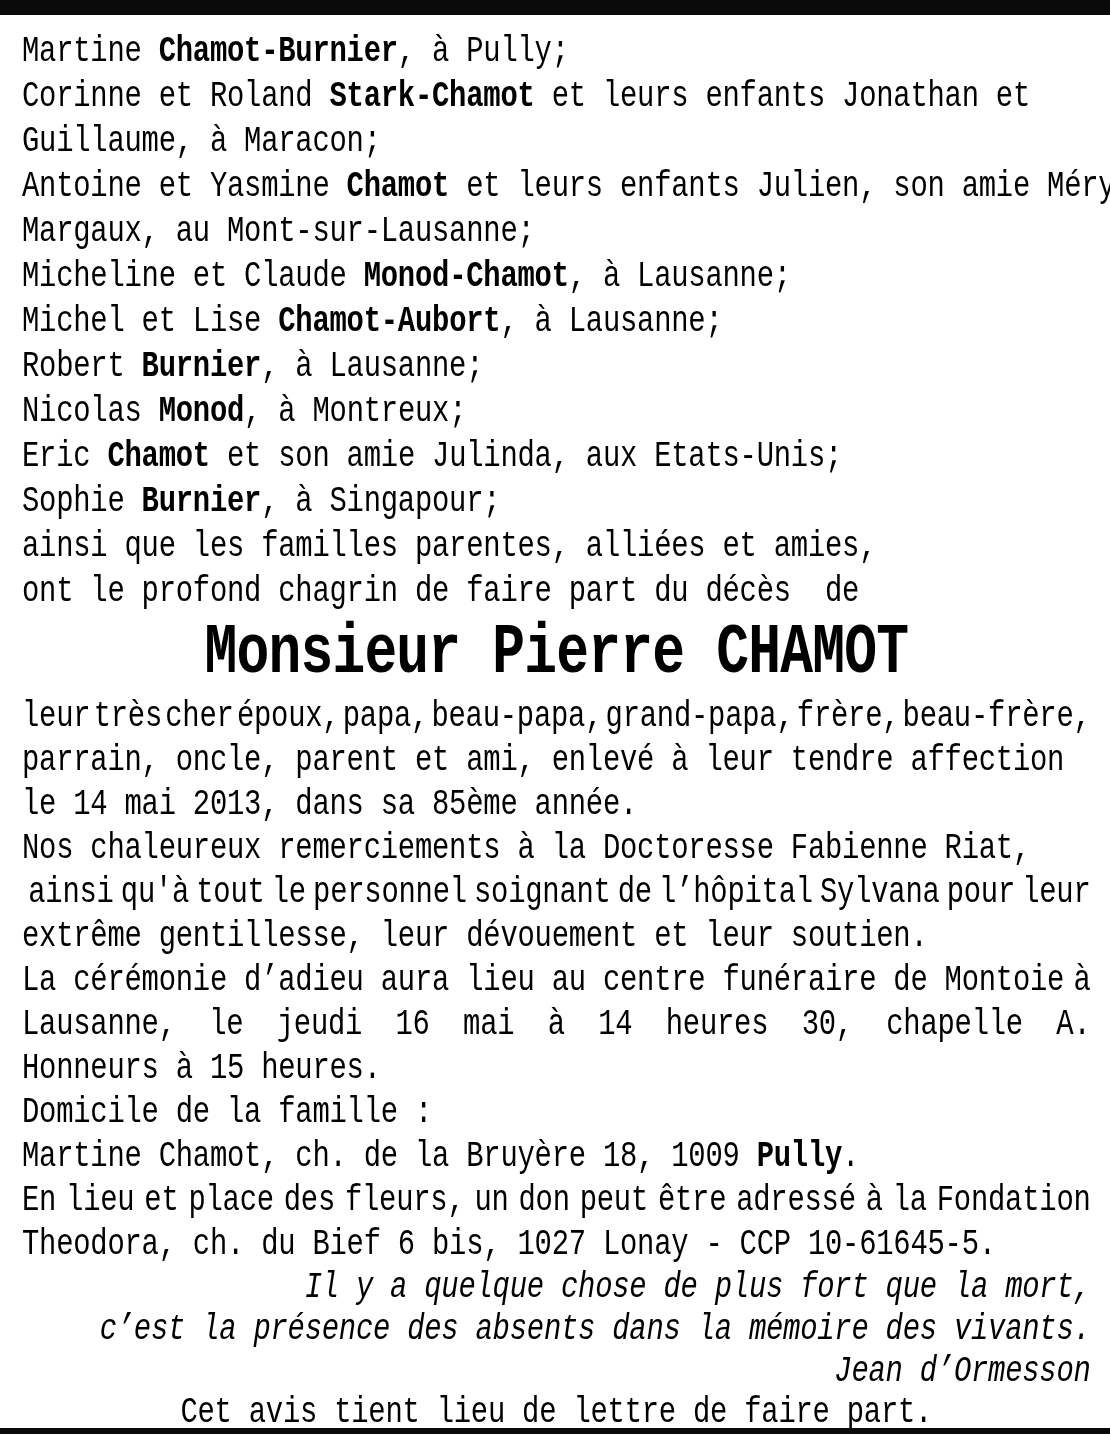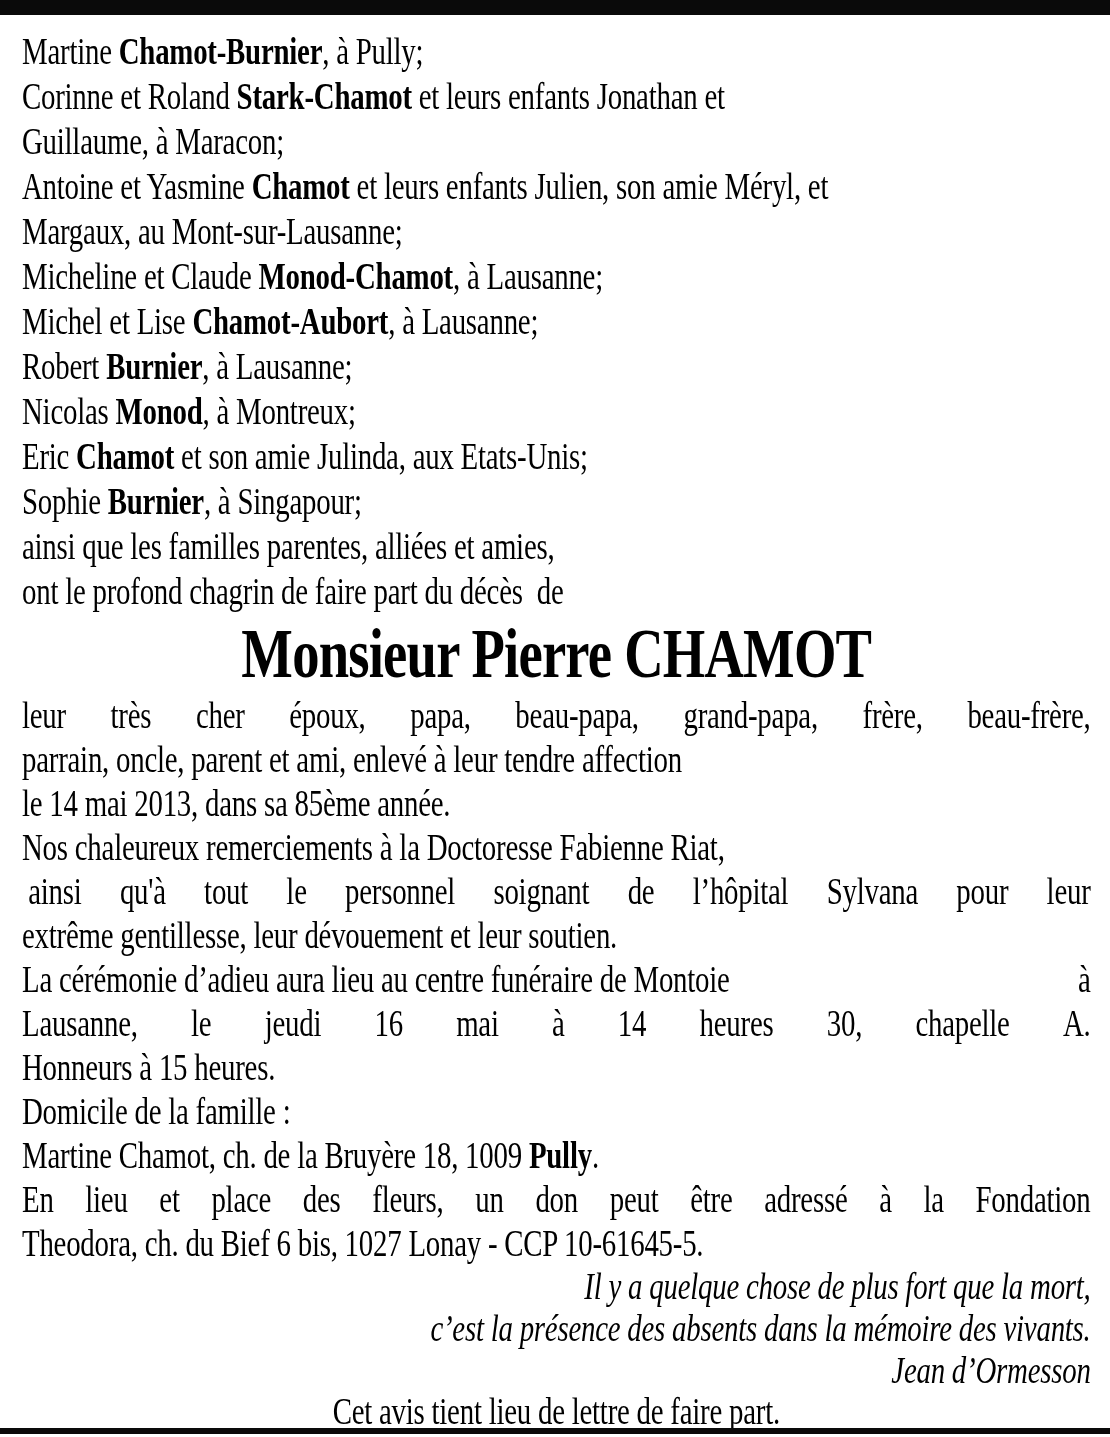--- a/index.html
+++ b/index.html
@@ -3,21 +3,21 @@
 <meta charset="utf-8">
 <style>
   html, body { margin: 0; padding: 0; }
   body { background: #e8e8e8; }
   .sheet {
     position: relative;
     width: 1110px;
     height: 1437px;
     background: #ffffff;
     color: #000000;
-    font-family: Liberation Serif, serif;
+    font-family: Liberation Mono, monospace;
     overflow: hidden;
   }
   .bar { background: #0a0a0a; }
   .bar.top { position: absolute; top: 0; left: 0; right: 0; height: 15px; }
   .bar.bottom { position: absolute; bottom: 3px; left: 0; right: 0; height: 6px; }
 
   
   .content {
     position: absolute;
     top: 15px;

